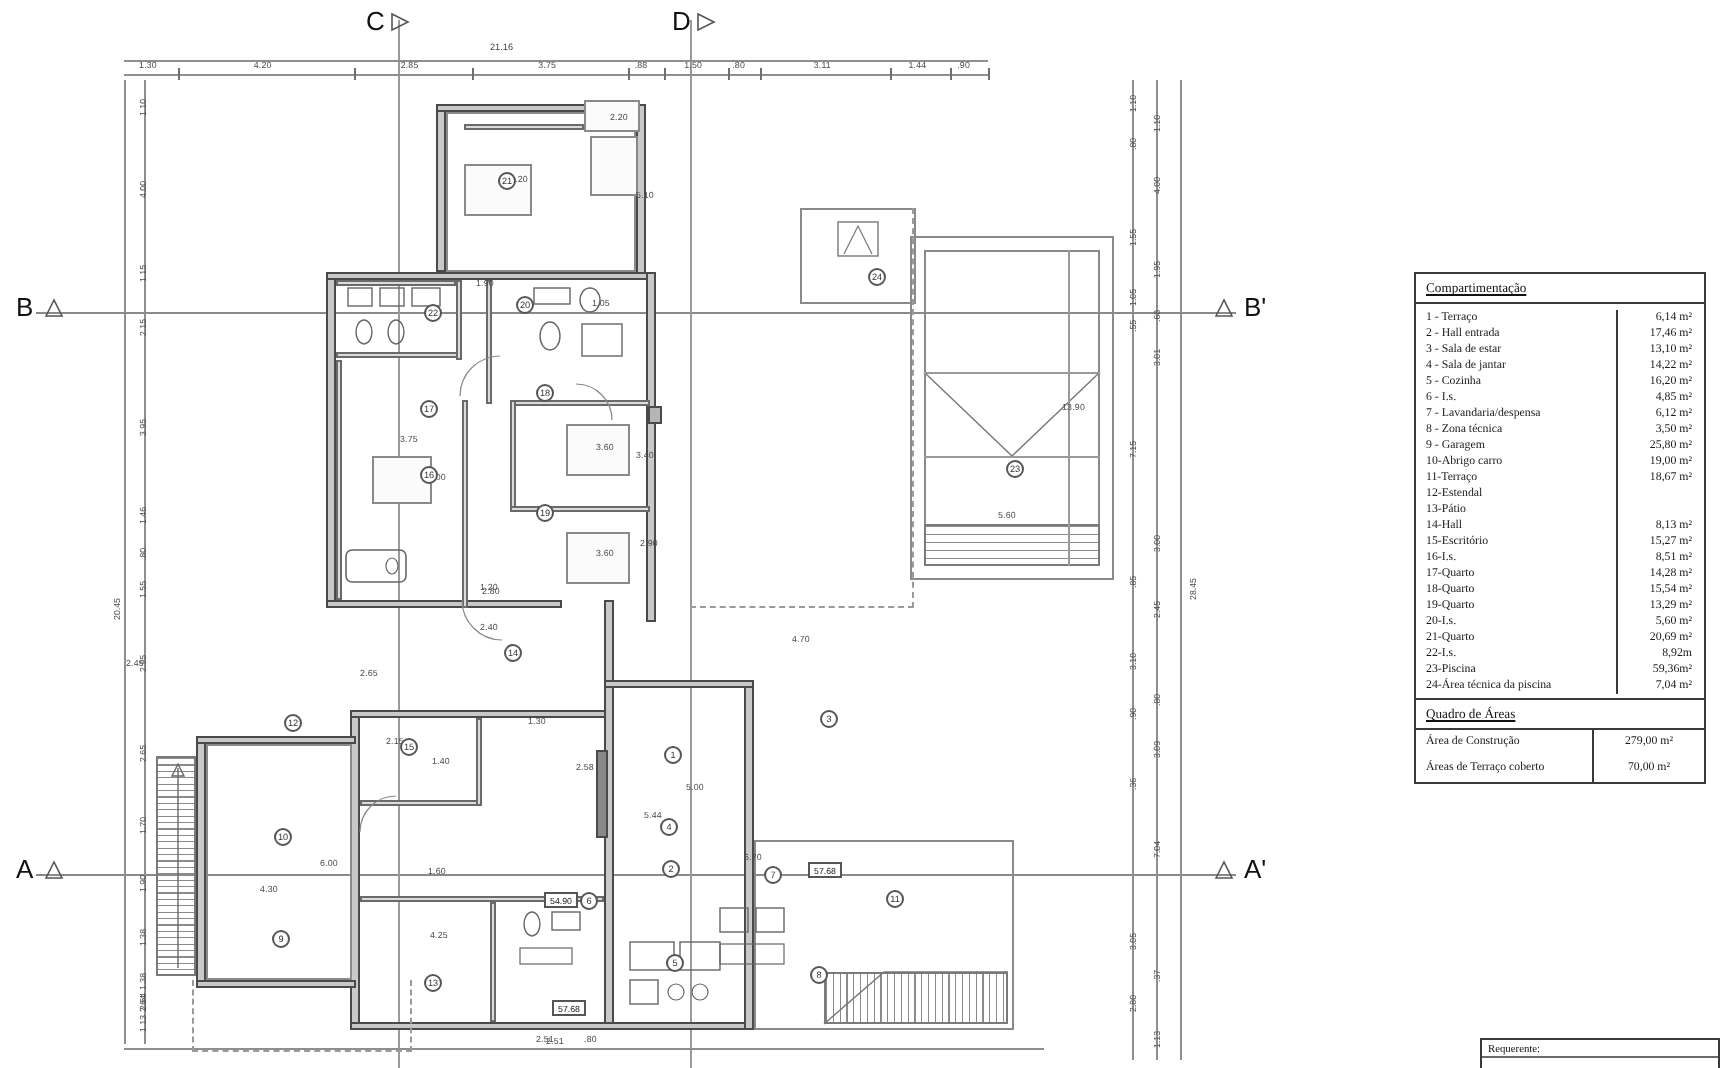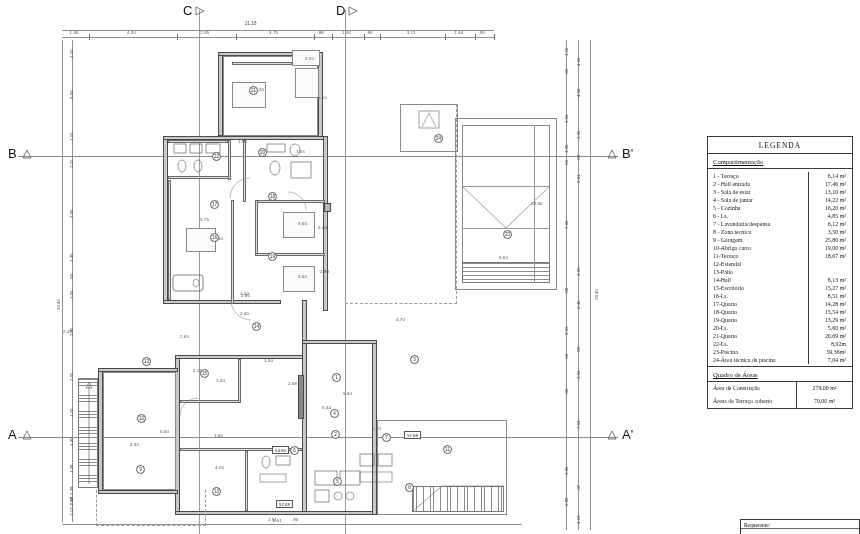--- a/index.html
+++ b/index.html
@@ -517,21 +517,20 @@
       <div class="bub" style="left: 268px; top: 192px;">18</div>
       <div class="bub" style="left: 268px; top: 252px;">19</div>
       <div class="bub" style="left: 258px; top: 148px;">20</div>
       <div class="bub" style="left: 249px; top: 86px;">21</div>
       <div class="bub" style="left: 212px; top: 152px;">22</div>
       <div class="bub" style="left: 503px; top: 230px;">23</div>
       <div class="bub" style="left: 434px; top: 134px;">24</div>
     </div>
 
   <div id="legend">
-    <div class="lgTitle">LEGENDA</div>
     <div class="lgSub"><span>Compartimentação</span></div>
     <div class="lgRows" id="lgRows">
         <div class="lgRow">
           <div class="nm">1 - Terraço</div>
           <div class="ar">6,14 m²</div>
         </div>
         <div class="lgRow">
           <div class="nm">2 - Hall entrada</div>
           <div class="ar">17,46 m²</div>
         </div>

